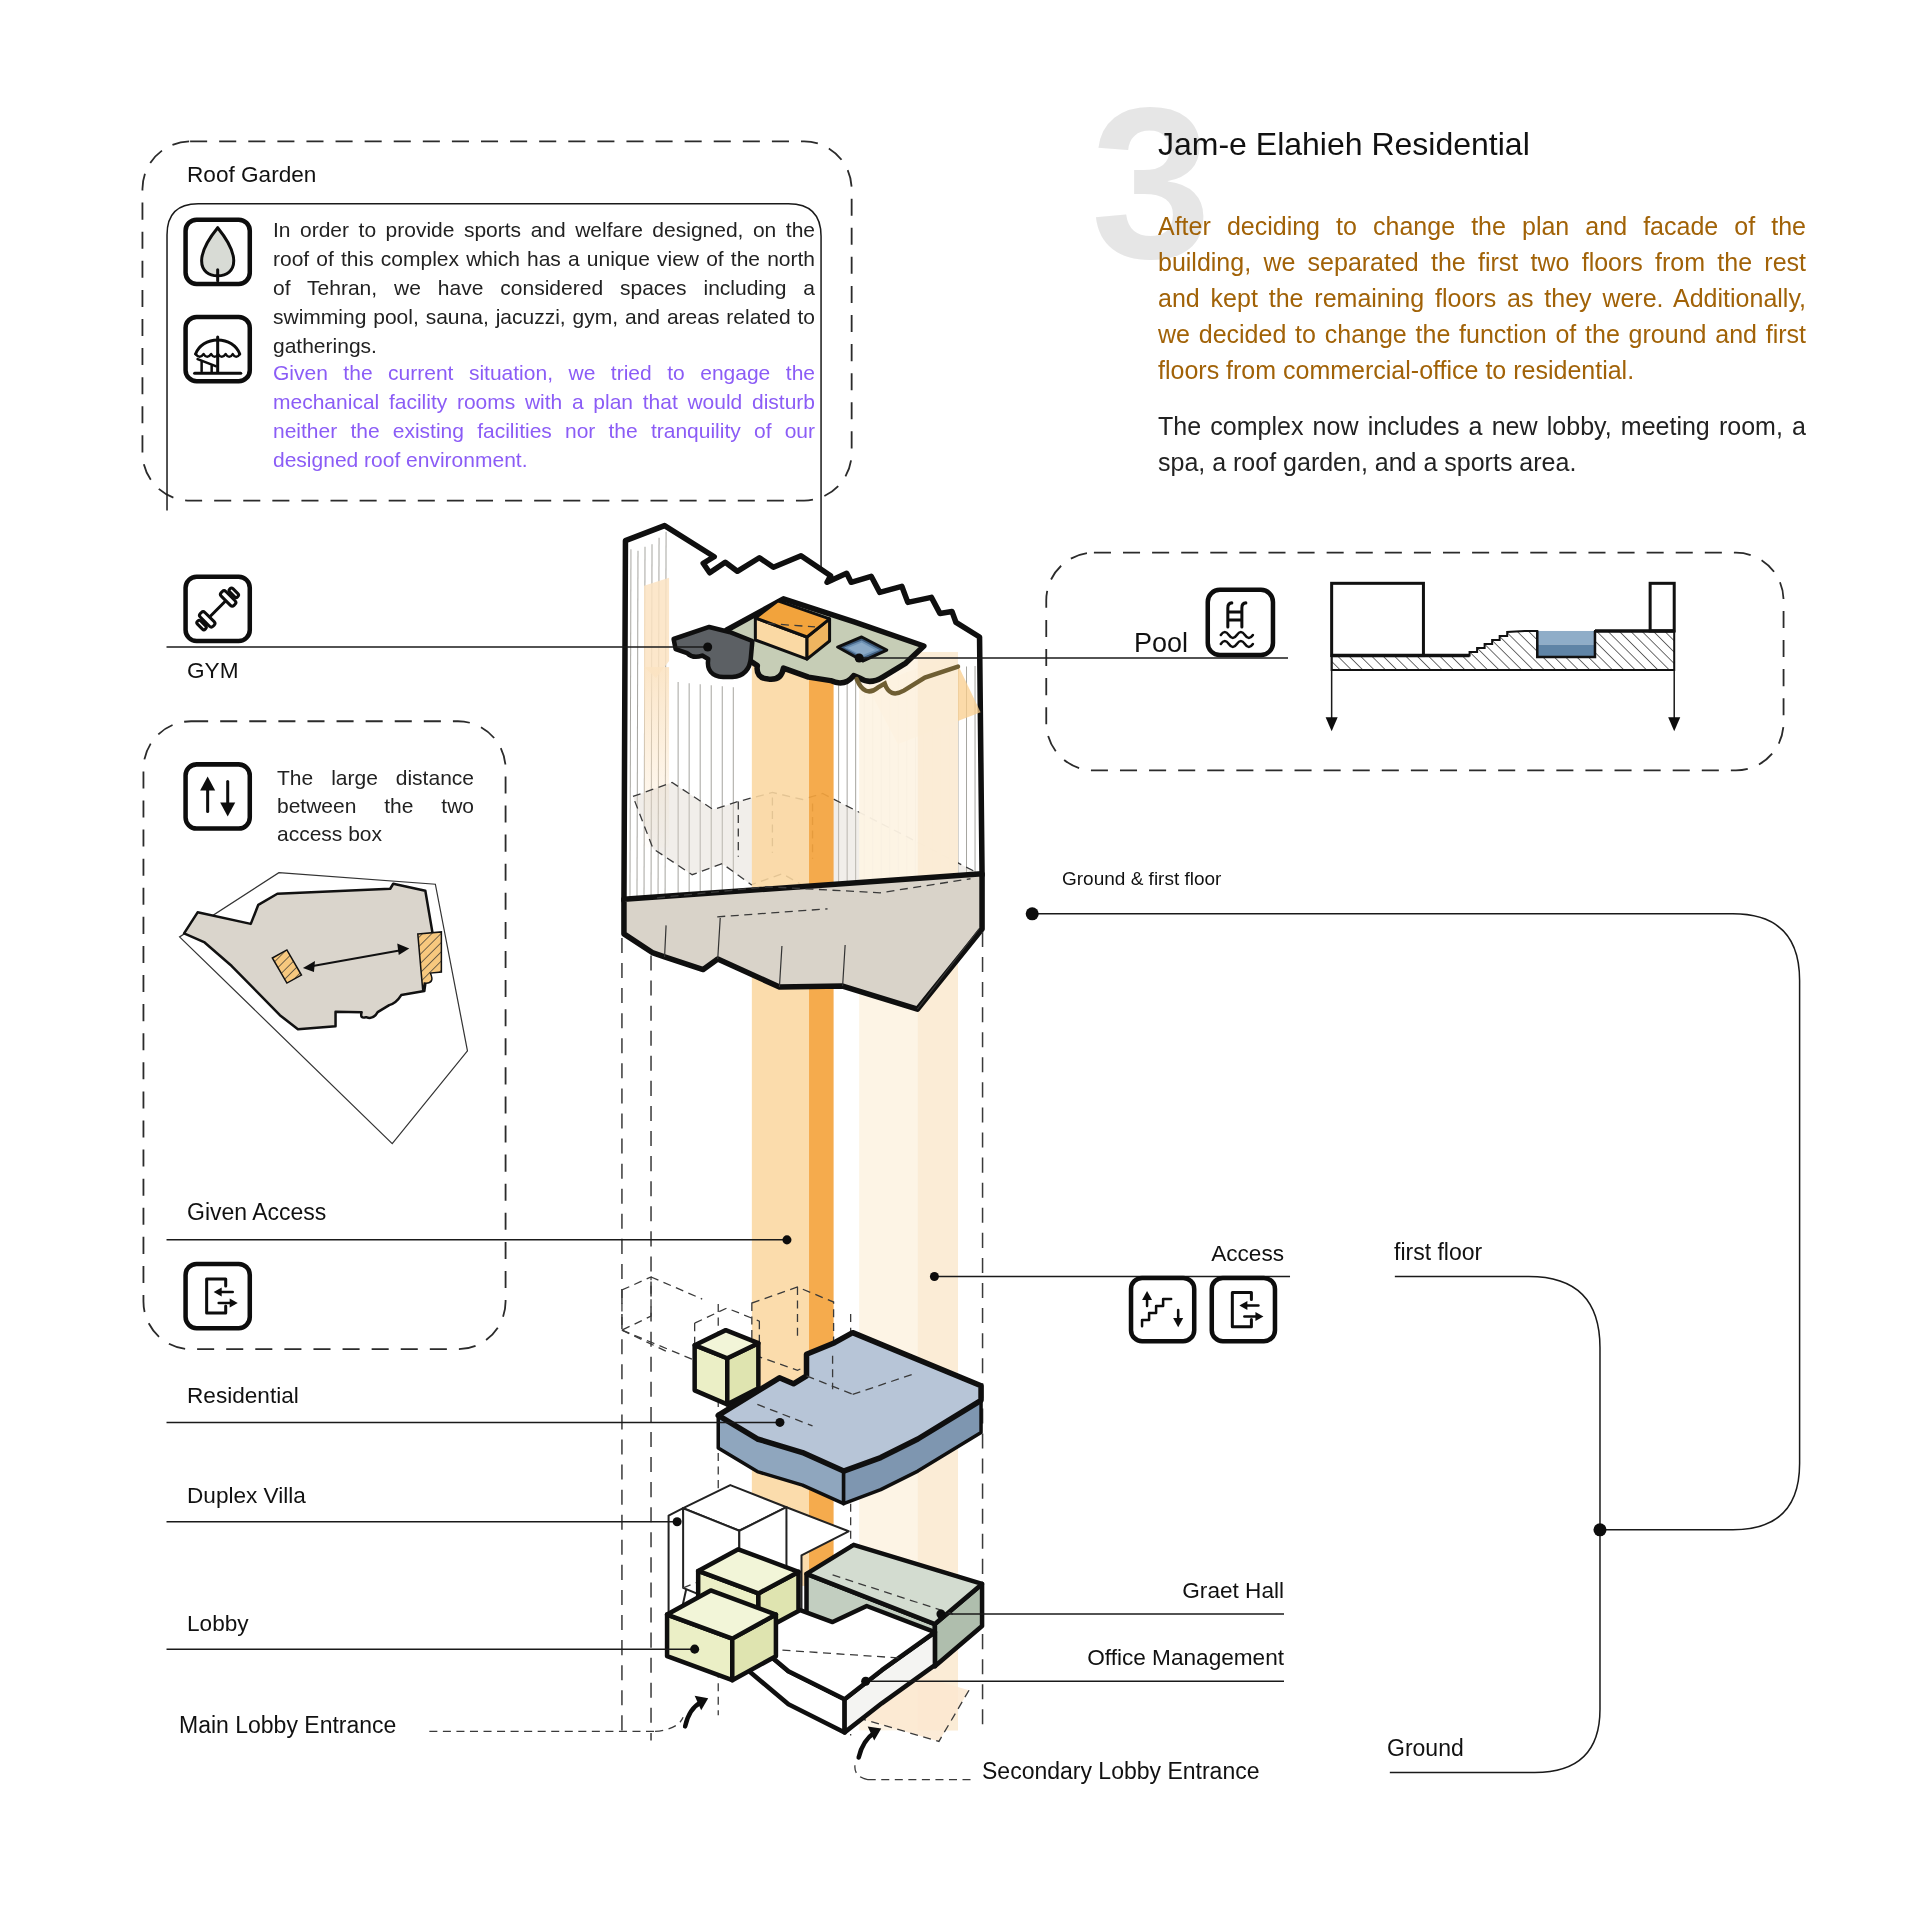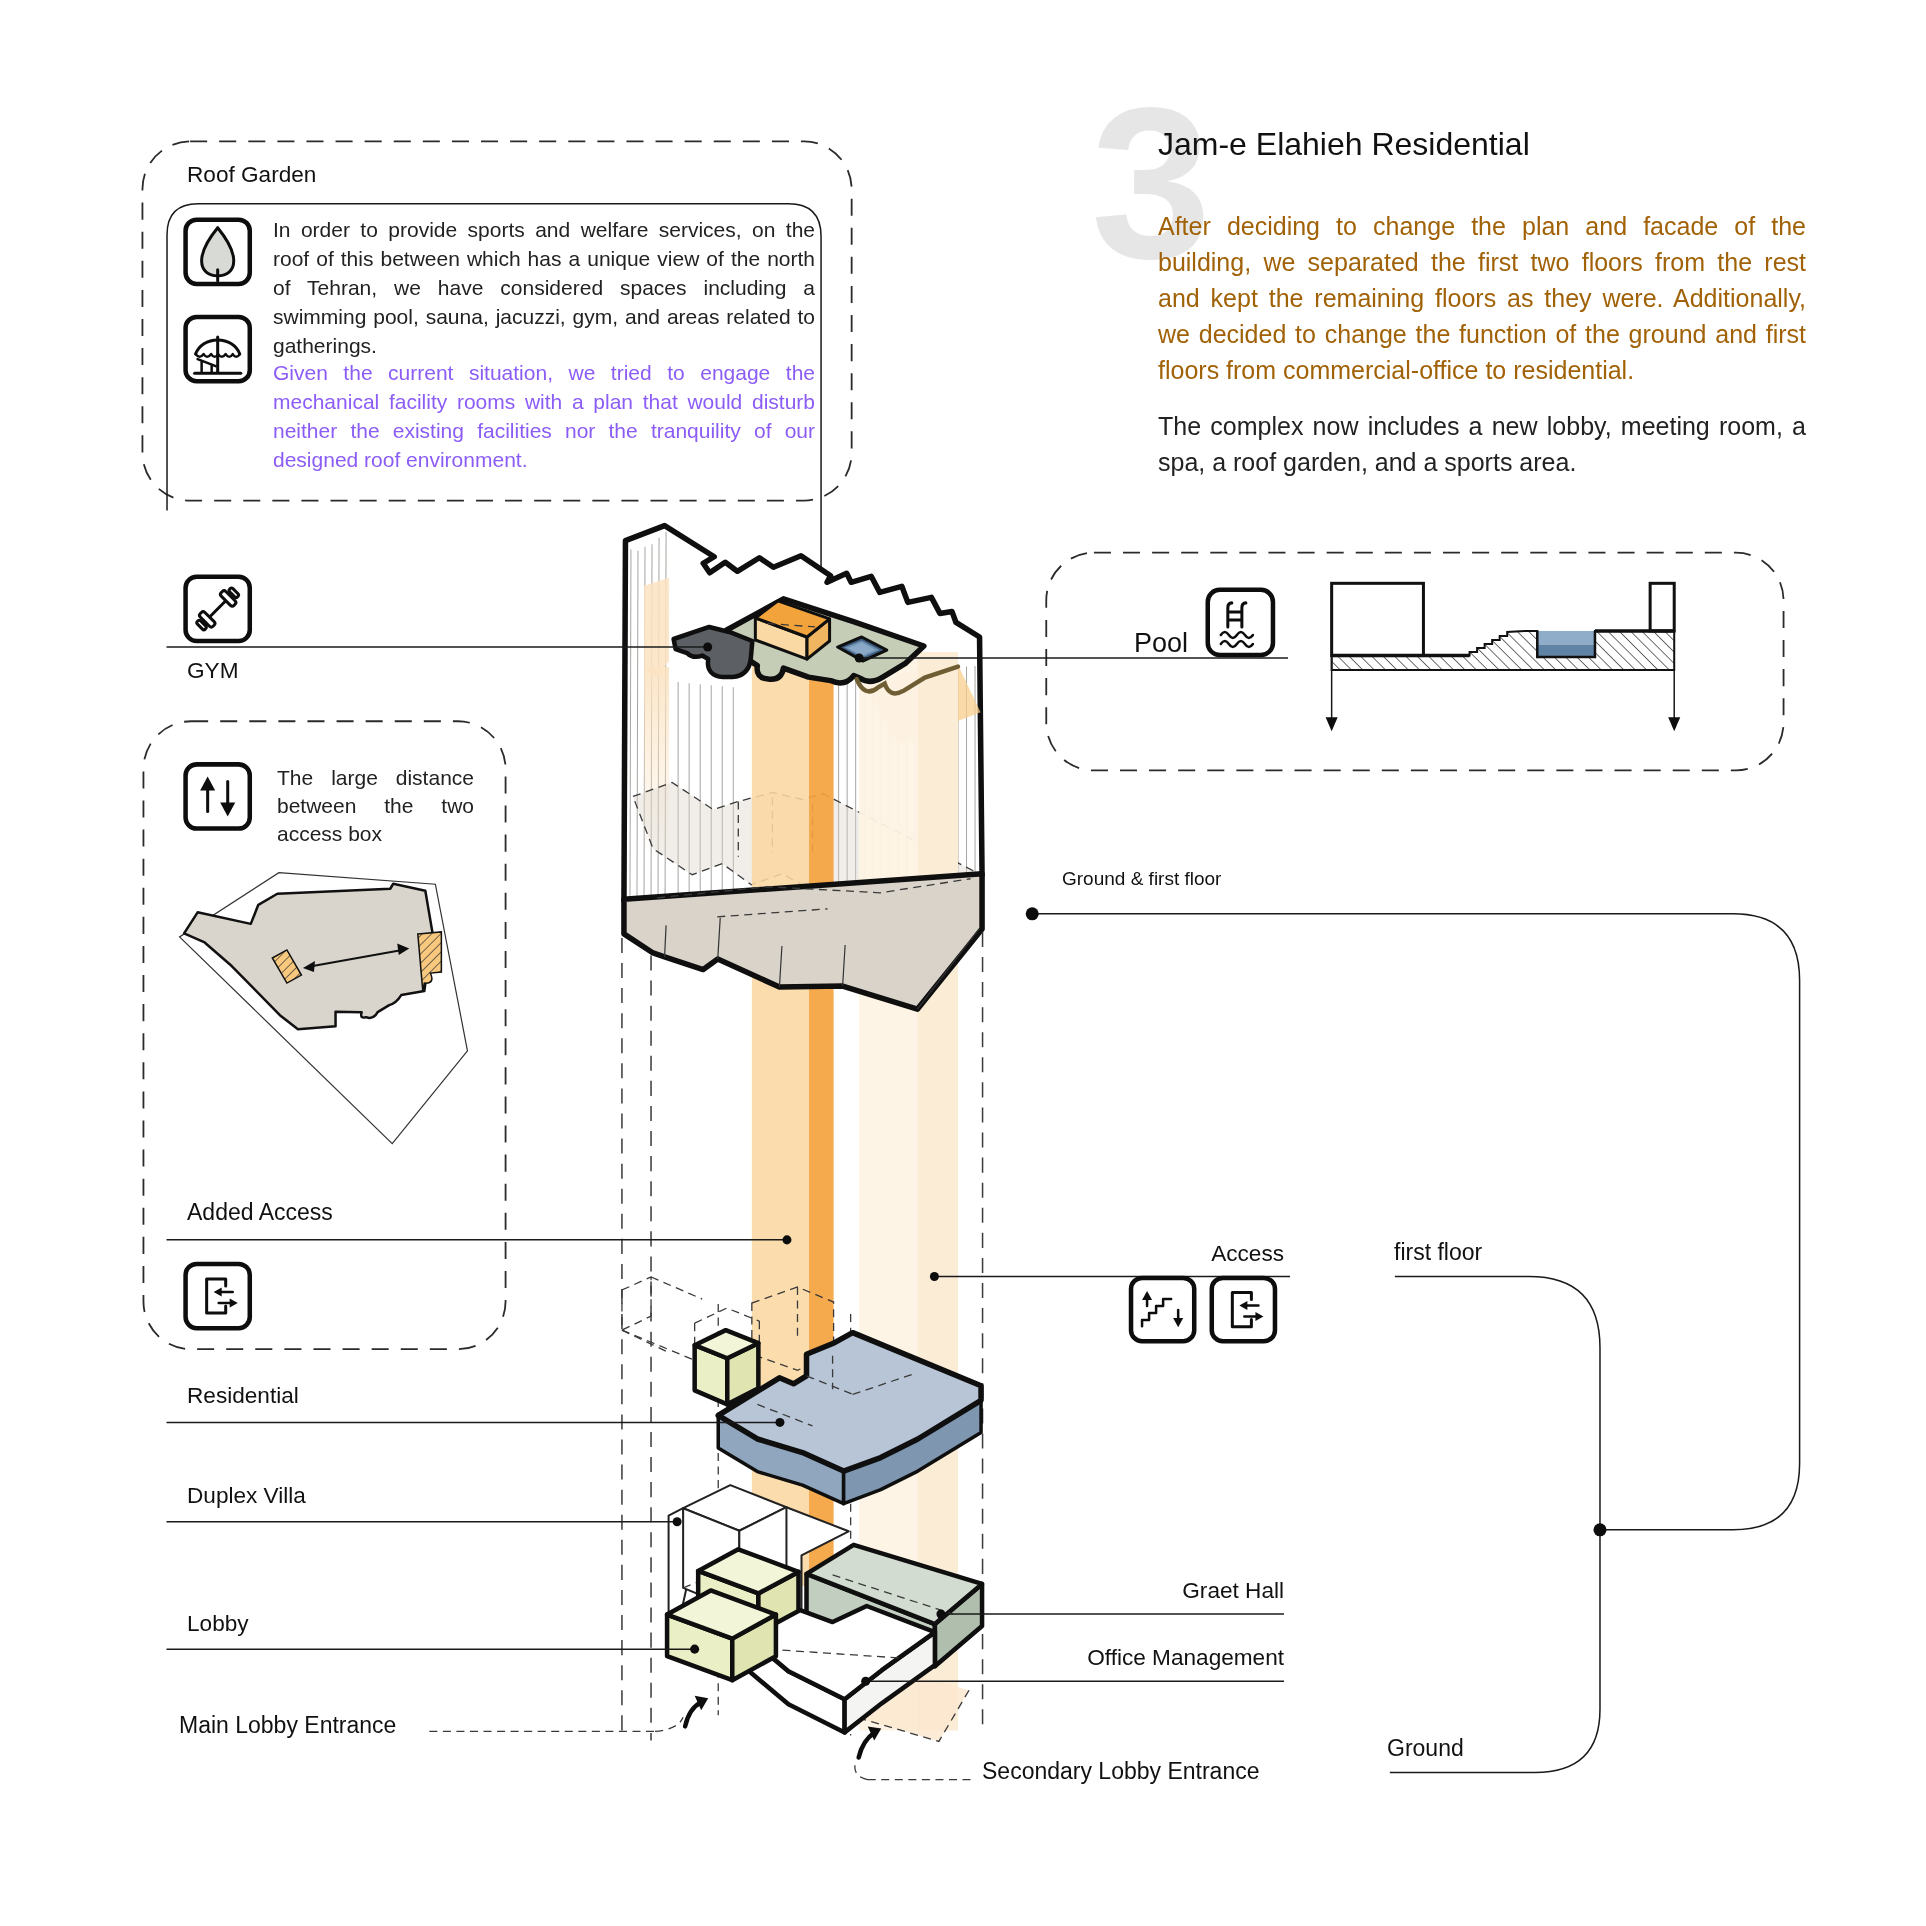--- a/index.html
+++ b/index.html
@@ -350,26 +350,26 @@
 </svg>
 
 <div class="num3" style="left:1091px;top:75px;font-size:216px;">3</div>
 
 <div class="txt" style="left:1158px;top:126px;font-size:32px;"><span class="b">Jam-e Elahieh</span><span> Residential</span></div>
 <div class="txt jt" style="left:1158px;top:208px;width:648px;font-size:25px;line-height:36px;color:#a16207;">After deciding to change the plan and facade of the building, we separated the first two floors from the rest and kept the remaining floors as they were. Additionally, we decided to change the function of the ground and first floors from commercial-office to residential.</div>
 
 <div class="txt jt" style="left:1158px;top:408px;width:648px;font-size:25px;line-height:36px;color:#222;">The complex now includes a new lobby, meeting room, a spa, a roof garden, and a sports area.</div>
 
 <div class="txt" style="left:187px;top:162px;font-size:22.6px;">Roof Garden</div>
-<div class="txt jt" style="left:273px;top:215px;width:542px;font-size:21px;line-height:29px;color:#222;">In order to provide sports and welfare services, on the  roof of this between which has a unique view of the  north of Tehran, we have considered spaces including a swimming pool, sauna, jacuzzi, gym, and areas related to gatherings.</div>
+<div class="txt jt" style="left:273px;top:215px;width:542px;font-size:21px;line-height:29px;color:#222;">In order to provide sports and welfare designed, on the  roof of this complex which has a unique view of the  north of Tehran, we have considered spaces including a swimming pool, sauna, jacuzzi, gym, and areas related to gatherings.</div>
 <div class="txt jt" style="left:273px;top:358px;width:542px;font-size:21px;line-height:29px;color:#8b5cf6;">Given the current situation, we tried to engage the  mechanical facility rooms with a plan that would disturb neither the existing facilities nor the tranquility of our designed roof environment.</div>
 
 <div class="txt" style="left:187px;top:658px;font-size:22.6px;">GYM</div>
 <div class="txt jt" style="left:277px;top:764px;width:197px;font-size:21px;line-height:28px;color:#222;">The large distance between  the  two access box</div>
-<div class="txt b" style="left:187px;top:1199px;font-size:23px;">Added Access</div>
+<div class="txt b" style="left:187px;top:1199px;font-size:23px;">Given Access</div>
 <div class="txt" style="left:187px;top:1383px;font-size:22.6px;">Residential</div>
 <div class="txt" style="left:187px;top:1483px;font-size:22.6px;">Duplex Villa</div>
 <div class="txt" style="left:187px;top:1611px;font-size:22.6px;">Lobby</div>
 <div class="txt b" style="left:179px;top:1712px;font-size:23px;">Main Lobby Entrance</div>
 
 <div class="txt" style="left:1134px;top:628px;font-size:27px;">Pool</div>
 <div class="txt b" style="left:1062px;top:868px;font-size:19px;">Ground &amp; first floor</div>
 <div class="txt" style="left:1083px;top:1241px;width:201px;text-align:right;font-size:22.6px;">Access</div>
 <div class="txt b" style="left:1394px;top:1239px;font-size:23px;">first floor</div>
 <div class="txt" style="left:1083px;top:1578px;width:201px;text-align:right;font-size:22.6px;">Graet Hall</div>

